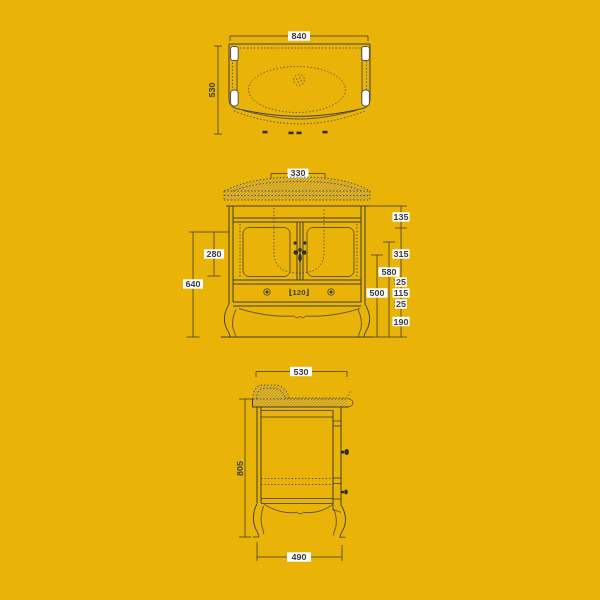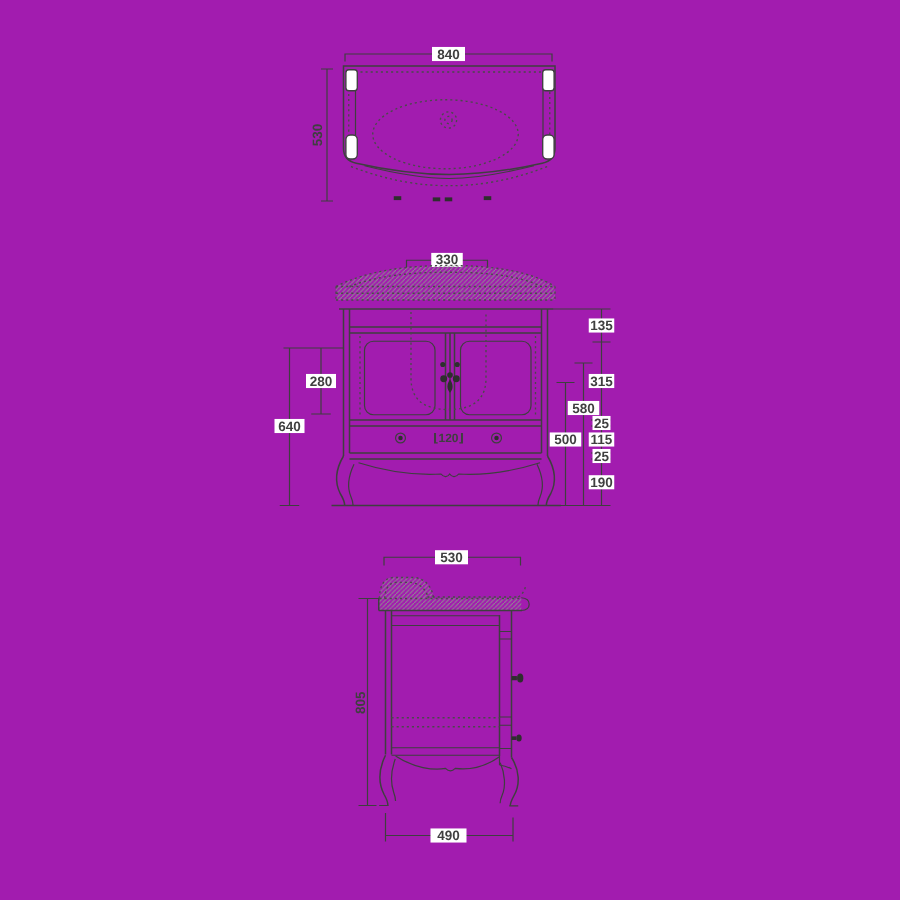--- a/index.html
+++ b/index.html
@@ -1,16 +1,16 @@
 <!DOCTYPE html>
 <html><head>
 <meta charset="utf-8">
 <style>
   html,body{margin:0;padding:0;background:#ffffff;}
-  .canvas{position:relative;width:600px;height:600px;background:#a21caf;overflow:hidden;
+  .canvas{position:relative;width:600px;height:600px;background:#eab308;overflow:hidden;
           font-family:"Liberation Sans","DejaVu Sans",sans-serif;}
   svg{position:absolute;left:0;top:0;}
   .ln{stroke:#3f3f3f;stroke-width:1;fill:none;}
   .thin{stroke:#3f3f3f;stroke-width:0.8;fill:none;}
   .dot{stroke:#4a4a4a;stroke-width:0.9;fill:none;stroke-dasharray:1.4 2;}
   .fillblk{fill:#2e2e2e;stroke:none;}
   .post{fill:#ffffff;stroke:#3f3f3f;stroke-width:0.9;}
   .hatchfill{fill:url(#ht);stroke:none;}
   .lblbg{fill:#ffffff;stroke:none;}
   .dim{font-size:9px;font-weight:bold;fill:#3f3f3f;text-anchor:middle;}

